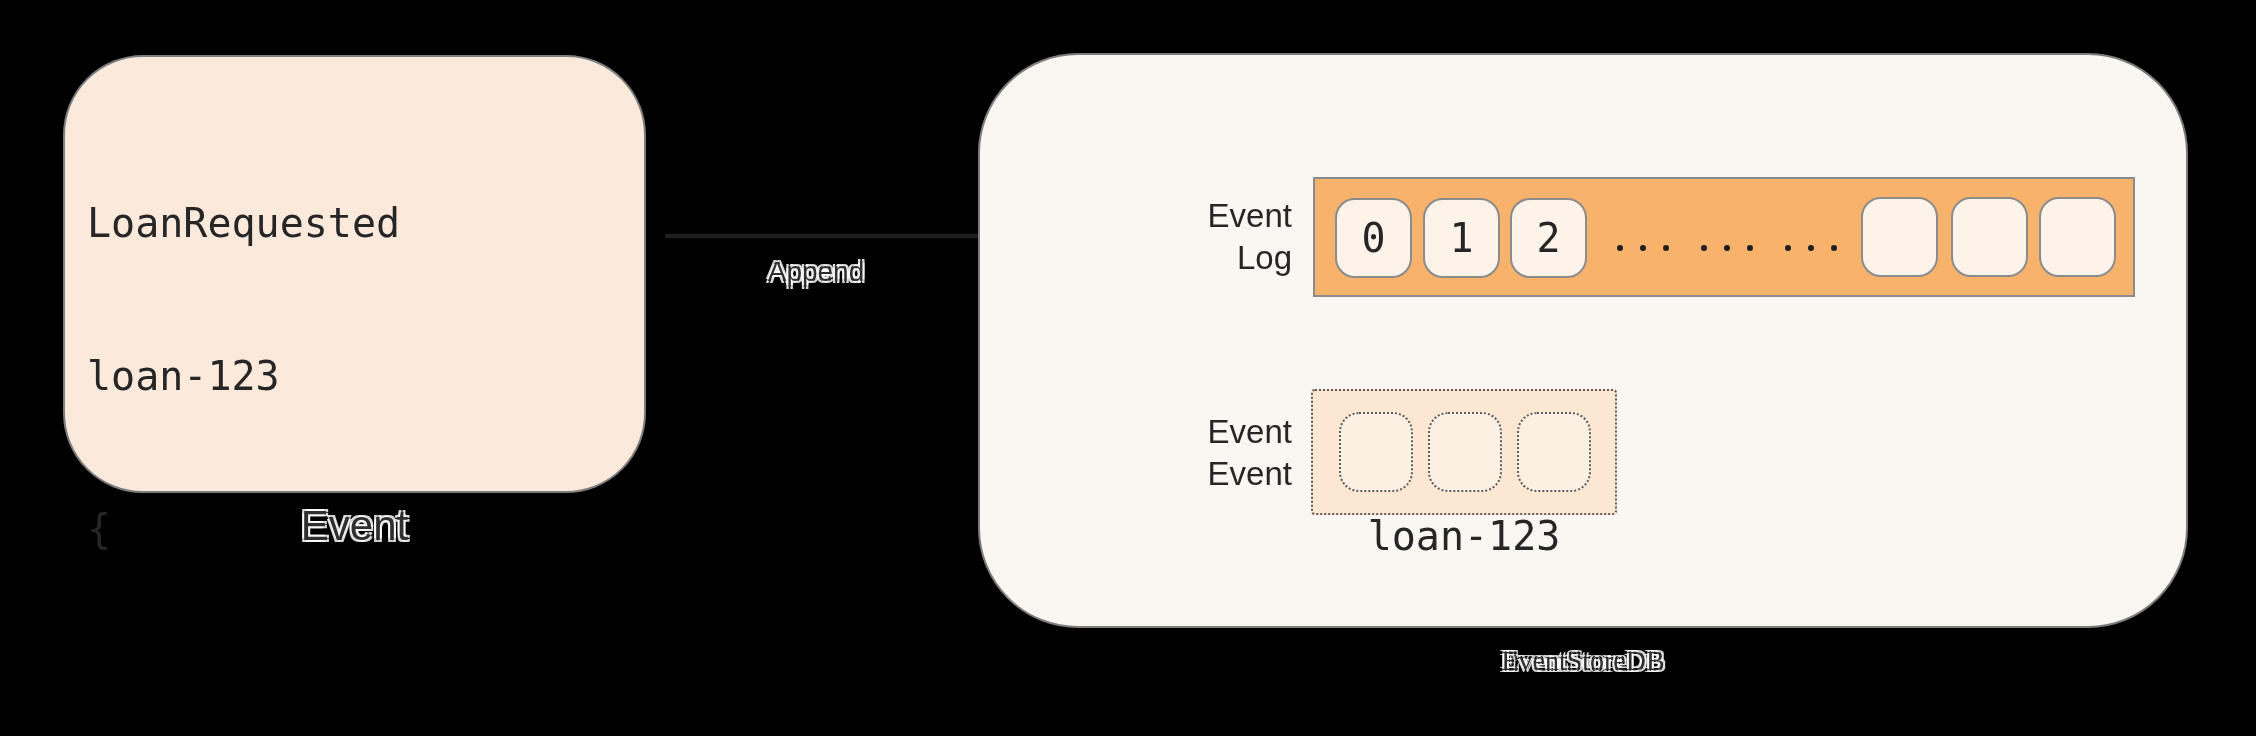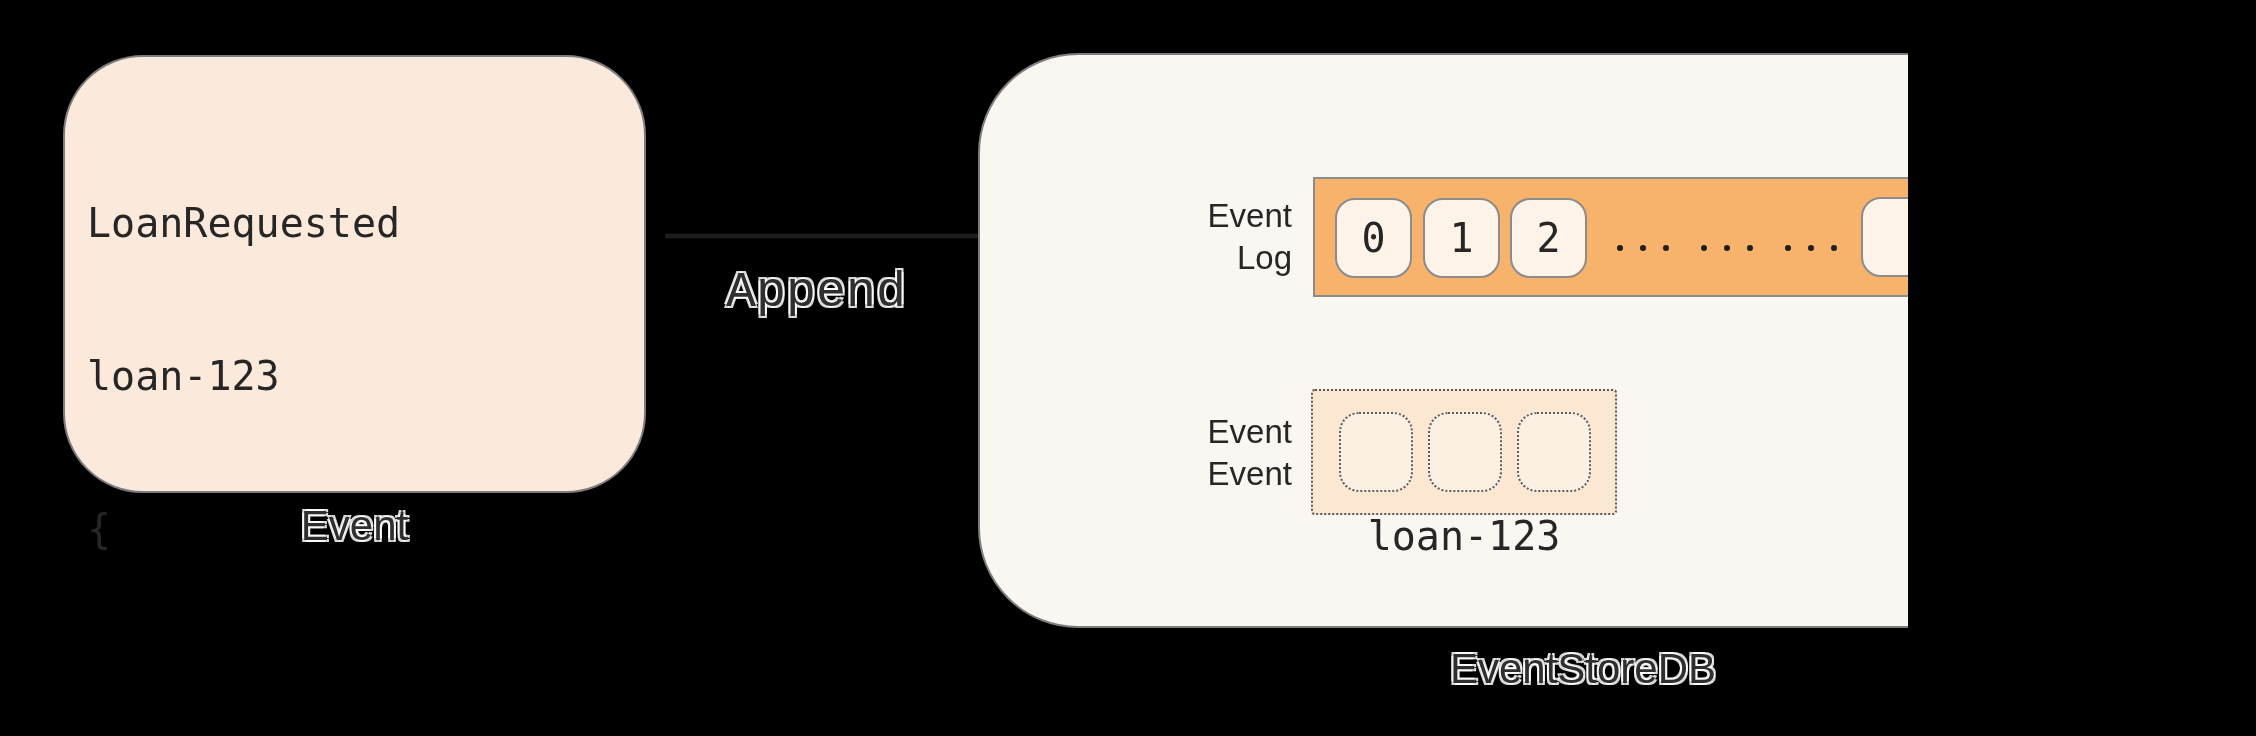--- a/index.html
+++ b/index.html
@@ -12,21 +12,21 @@
     --stream-cell-fill:#fbf0e2;
     --solid-border:#7d7d7d;
     --cell-border:#8c8c8c;
     --dotted-border:#5c5c5c;
     --arrow:#1e1e1e;
     --text:#262626;
   }
   *{margin:0;padding:0;box-sizing:border-box;}
   html,body{background:var(--canvas-background);}
   .canvas{
-    position:relative;width:1908px;height:736px;
+    position:relative;width:2256px;height:736px;
     background:var(--canvas-background);
     overflow:hidden;
     font-family:"Liberation Sans",sans-serif;
     color:var(--text);
   }
   .mono{font-family:"DejaVu Sans Mono",monospace;}
 
   
   .event-card{
     position:absolute;left:63px;top:55px;width:583px;height:438px;
@@ -40,22 +40,22 @@
     color:var(--text);
   }
   .event-code span{display:block;}
   .caption{
     position:absolute;text-align:center;
     color:#2f2f2f;
     text-shadow:-2px -2px 0 rgba(255,255,255,.85), 2px -2px 0 rgba(255,255,255,.85),
                 -2px 2px 0 rgba(255,255,255,.85), 2px 2px 0 rgba(255,255,255,.85);
   }
   .event-caption{left:63px;top:502px;width:583px;font-size:42px;}
-  .append-label{left:716px;top:264px;width:200px;font-size:50px;font-family:Liberation Mono, monospace;}
-  .store-caption{left:978px;top:645px;width:1210px;font-size:42px;}
+  .append-label{left:716px;top:256px;width:200px;font-size:28px;}
+  .store-caption{left:978px;top:645px;width:1210px;font-size:28px;font-family:Liberation Serif, serif;}
 
   
   .arrows{position:absolute;left:0;top:0;width:2256px;height:736px;pointer-events:none;}
 
   
   .store{
     position:absolute;left:978px;top:53px;width:1210px;height:575px;
     background:var(--store-fill);
     border:2.5px solid var(--solid-border);
     border-radius:100px;

